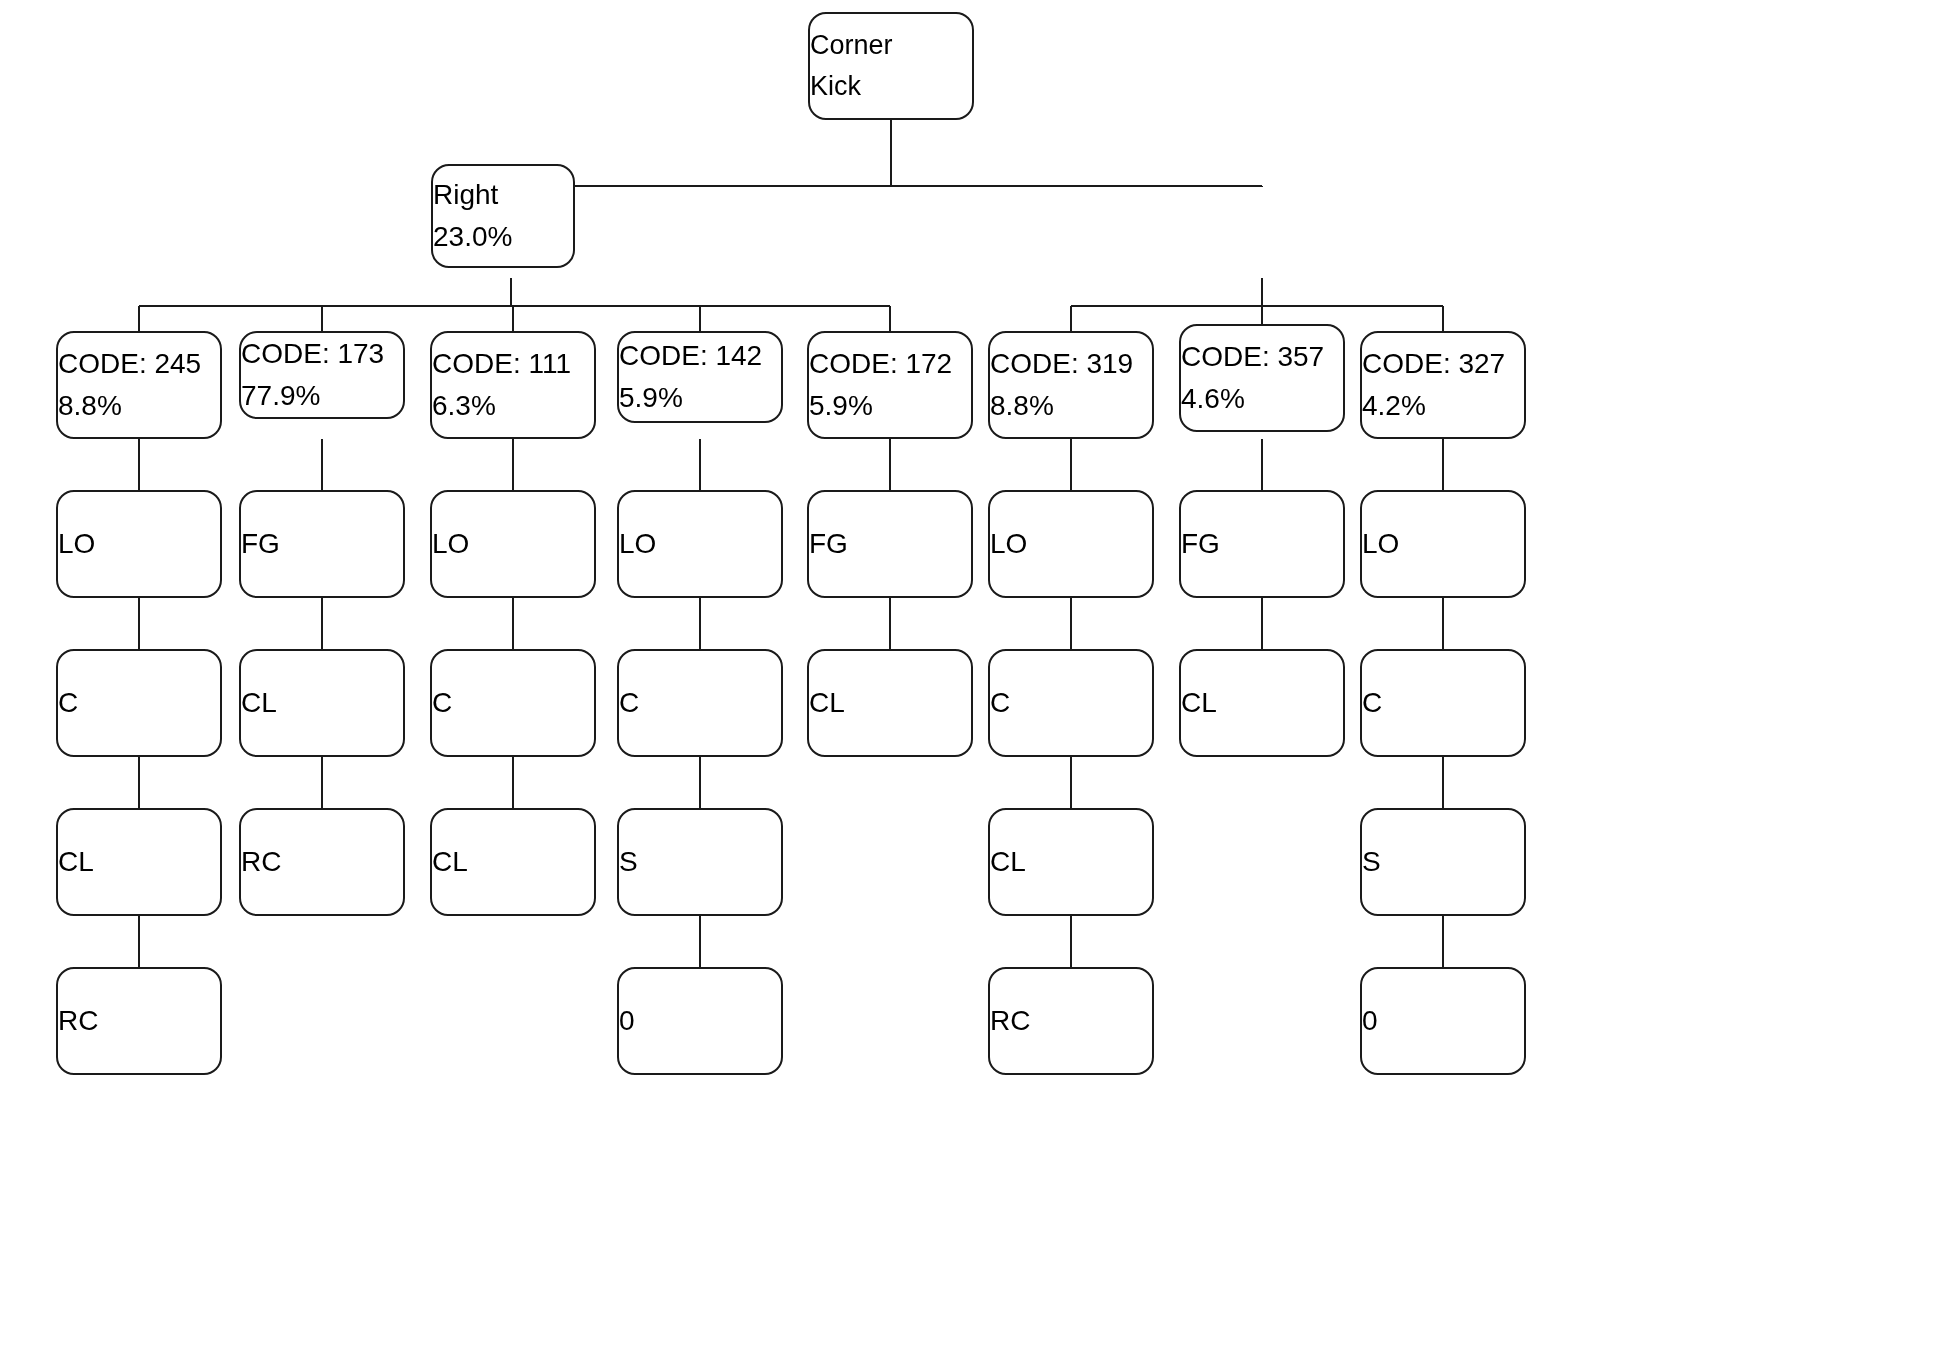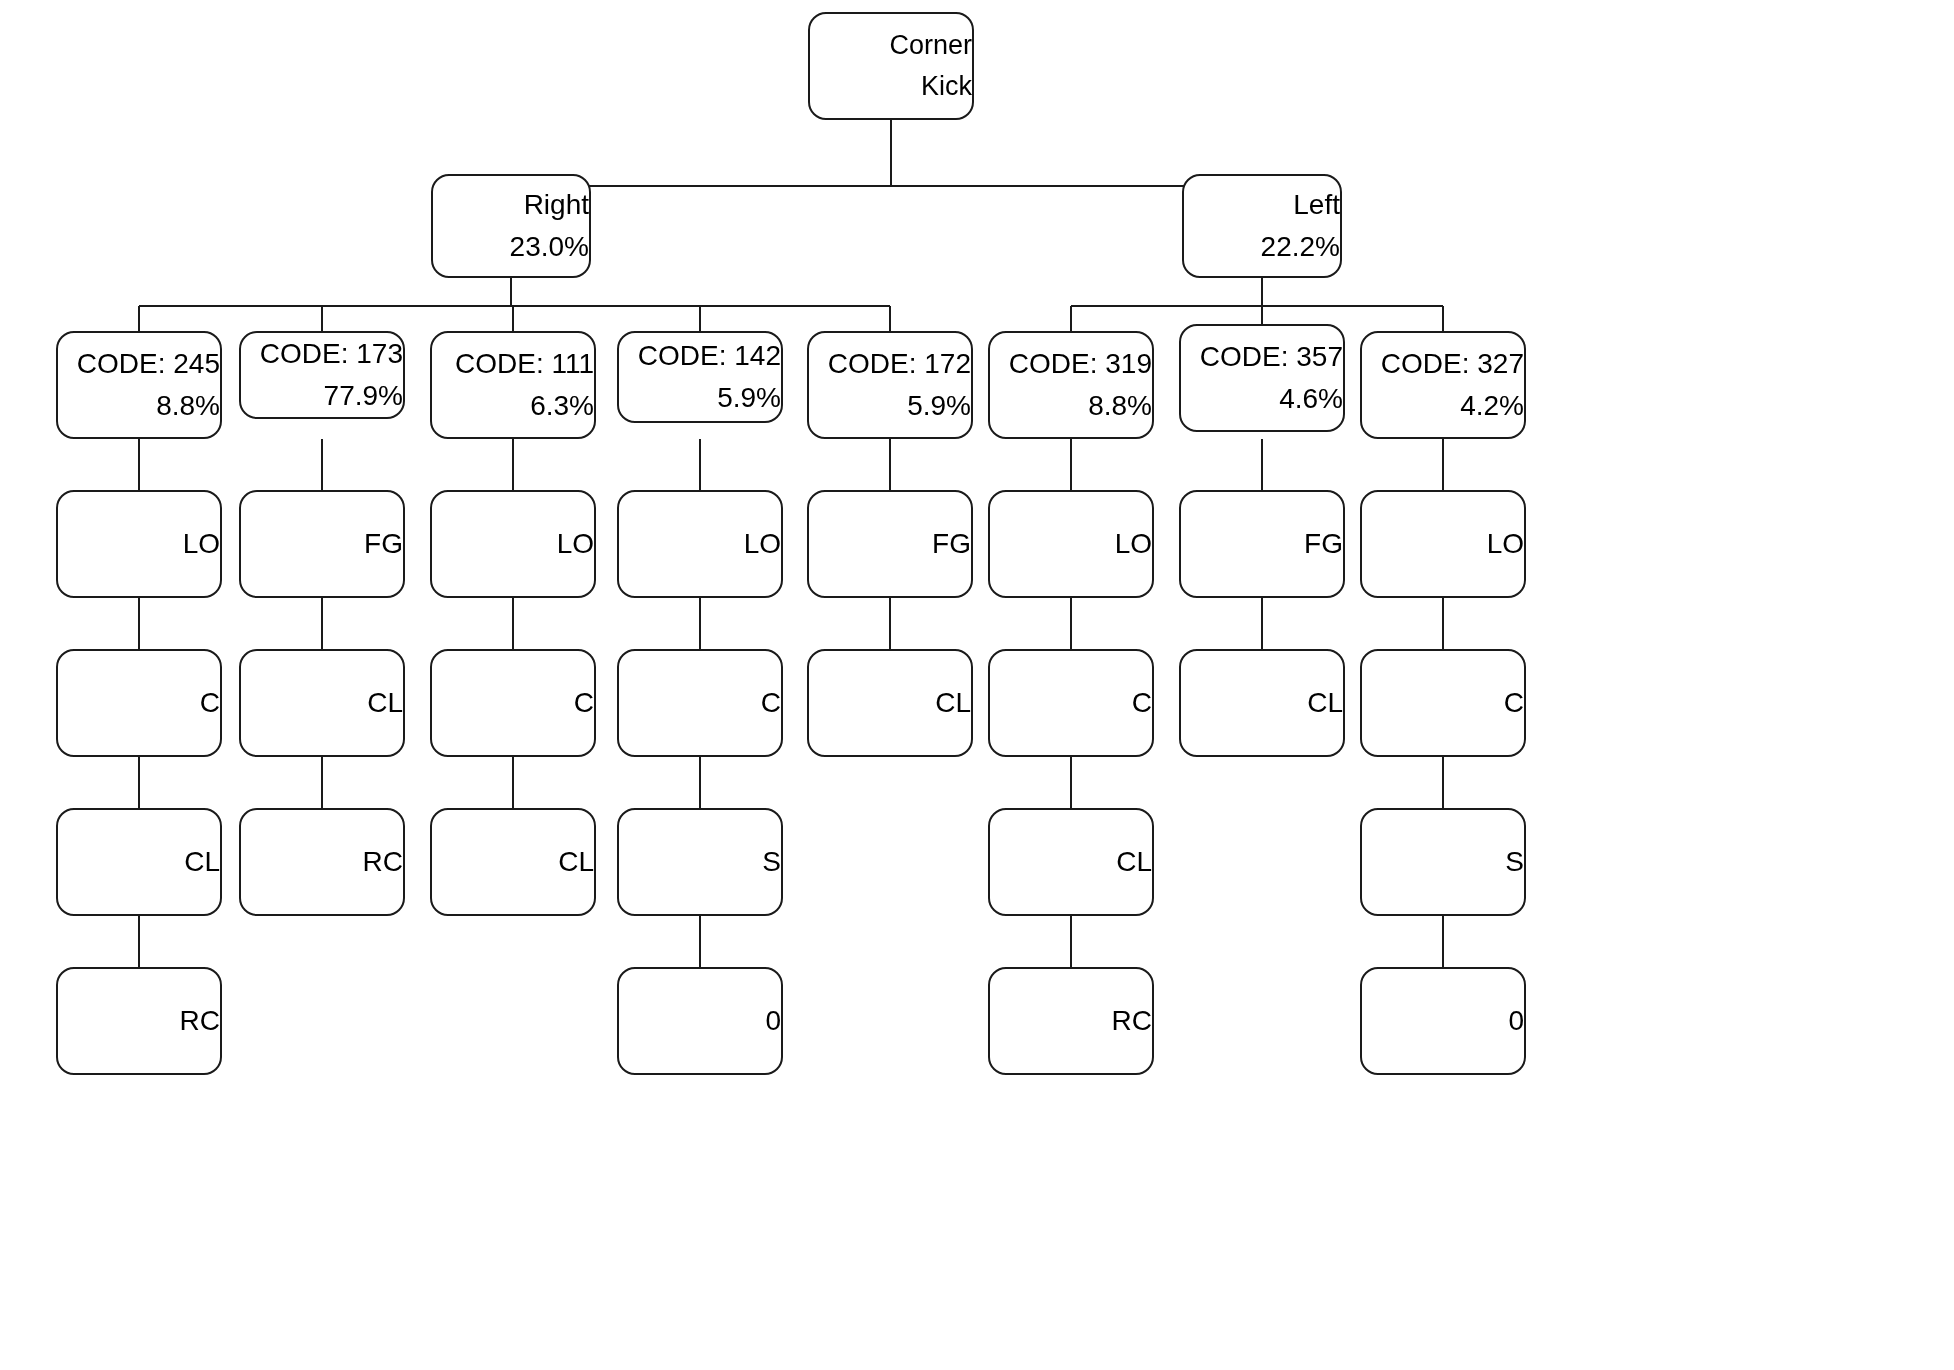--- a/index.html
+++ b/index.html
@@ -19,21 +19,21 @@
     overflow: hidden;
   }
   .node {
     position: absolute;
     box-sizing: border-box;
     border: 2px solid #1a1a1a;
     border-radius: 18px;
     background: #ffffff;
     display: flex;
     flex-direction: column;
-    align-items: flex-end;
+    align-items: flex-start;
     justify-content: center;
     text-align: center;
     line-height: 1.28;
     z-index: 2;
   }
   .node .line1 { display: block; white-space: nowrap; }
   .node .line2 { display: block; white-space: nowrap; }
   .node.two-line .line1 { margin-bottom: 6px; }
   .root-node { font-size: 27px; }
   .branch-node { font-size: 28px; }
@@ -51,29 +51,25 @@
 <body>
 
 <div id="canvas">
     <div class="node root-node two-line" style="left: 808px; top: 12px; width: 166px; height: 108px;">
       <span class="line1">Corner</span>
       <span class="line2">Kick</span>
     </div>
     <div class="edge edge-v" style="left: 890px; top: 120px; height: 66px;"></div>
     <div class="edge edge-h" style="left: 511px; top: 185px; width: 751px;"></div>
     <div class="edge edge-v" style="left: 510px; top: 186px; height: 1px;"></div>
-    <div class="node branch-node two-line" style="left: 431px; top: 174px; width: 160px; height: 104px; padding-left: 8px;">
+    <div class="node branch-node two-line" style="left: 431px; top: 164px; width: 144px; height: 104px;">
       <span class="line1">Right</span>
       <span class="line2">23.0%</span>
     </div>
     <div class="edge edge-v" style="left: 1261px; top: 186px; height: 1px;"></div>
-    <div class="node branch-node two-line" style="left: 1182px; top: 174px; width: 160px; height: 104px;">
-      <span class="line1">Left</span>
-      <span class="line2">22.2%</span>
-    </div>
     <div class="edge edge-h" style="left: 139px; top: 305px; width: 751px;"></div>
     <div class="edge edge-v" style="left: 510px; top: 278px; height: 28px;"></div>
     <div class="edge edge-h" style="left: 1071px; top: 305px; width: 372px;"></div>
     <div class="edge edge-v" style="left: 1261px; top: 278px; height: 28px;"></div>
     <div class="edge edge-v" style="left: 138px; top: 306px; height: 25px;"></div>
     <div class="node code-node two-line" style="left: 56px; top: 331px; width: 166px; height: 108px;">
       <span class="line1">CODE: 245</span>
       <span class="line2">8.8%</span>
     </div>
     <div class="edge edge-v" style="left: 138px; top: 439px; height: 51px;"></div>

